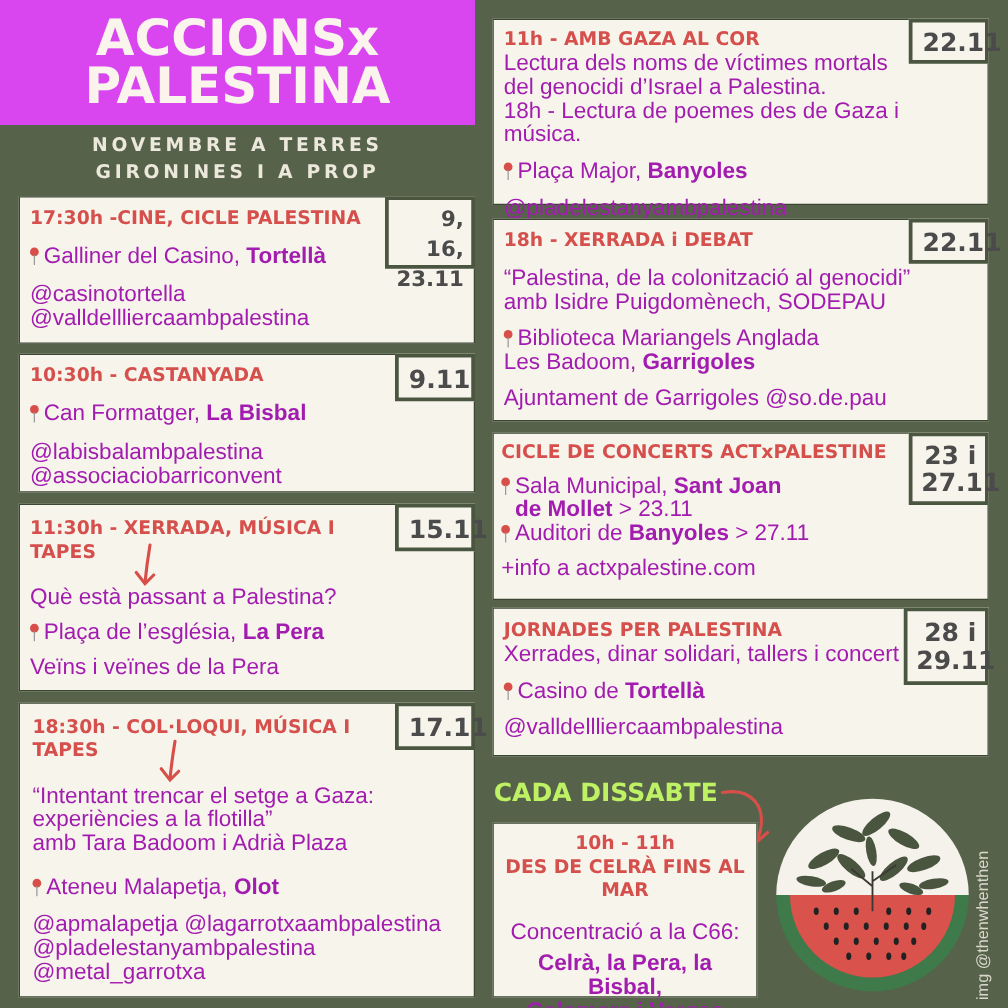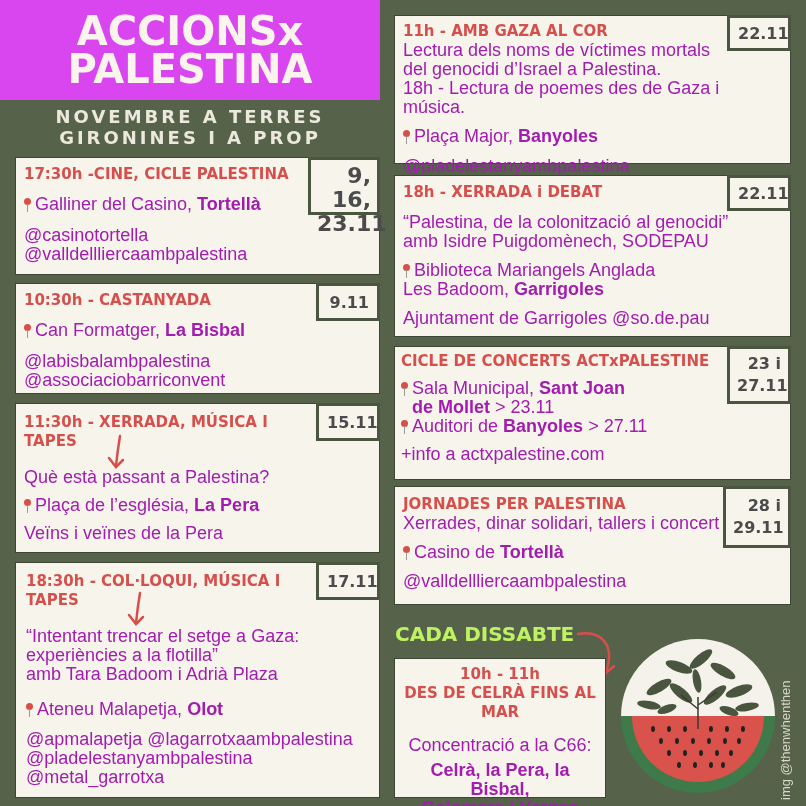--- a/index.html
+++ b/index.html
@@ -14,31 +14,31 @@
     position: absolute; left: 0; top: 0; width: 380px; height: 100px;
     background: #d946ef;
     display: flex; flex-direction: column; align-items: center; justify-content: center;
   }
   .header .t {
     color: #fbf4ec; font-weight: 900; font-size: 40px; line-height: 38px; letter-spacing: 0px;
     font-family: "DejaVu Sans", sans-serif;
   }
   .subtitle {
     position: absolute; left: 0; top: 106px; width: 380px; text-align: center;
-    color: #ece8dc; font-weight: 700; font-size: 18px; letter-spacing: 3px; line-height: 21px;
+    color: #ece8dc; font-weight: 700; font-size: 15px; letter-spacing: 3px; line-height: 21px;
     font-family: "DejaVu Sans", sans-serif;
   }
   .card {
     position: absolute; background: #f7f4ec;
     border: 1px solid #3b4633;
   }
   .date {
     position: absolute; top: -1px; right: -1px;
     background: #f7f4ec; border: 3px solid #4a5640;
-    color: #4b4b4b; font-weight: 700; font-size: 16px; line-height: 22px;
+    color: #4b4b4b; font-weight: 700; font-size: 20px; line-height: 22px;
     text-align: right; padding: 3px 6px 4px 8px;
     font-family: "DejaVu Sans", sans-serif;
   }
   .title {
     color: #d5504c; font-weight: 700; font-size: 15px; line-height: 19px;
     font-family: "DejaVu Sans", sans-serif;
   }
   .txt { font-size: 18px; line-height: 19px; color: #a21caf; }
   .txt b { font-weight: 700; }
   .pin {
@@ -67,21 +67,21 @@
 <div class="header">
   <div class="t">ACCIONSx</div>
   <div class="t">PALESTINA</div>
 </div>
 <div class="subtitle">
   <div>NOVEMBRE A TERRES</div>
   <div>GIRONINES I A PROP</div>
 </div>
 
 <div class="card" style="left:15px;top:157px;width:365px;height:118px;padding:7px 8px;">
-  <div class="date" style="width:72px;height:58px;font-size:22px;line-height:24px;padding:4px 6px;">
+  <div class="date" style="width:72px;height:58px;font-size:17px;line-height:24px;padding:4px 6px;">
     <div>9, 16,</div>
     <div>23.11</div>
   </div>
   <div class="title">17:30h -CINE,  CICLE PALESTINA</div>
   <div style="height:11px"></div>
   <div class="txt">
     <span class="pin"></span><span>Galliner del Casino,</span> <b>Tortellà</b>
   </div>
   <div style="height:12px"></div>
   <div class="txt">@casinotortella</div>

